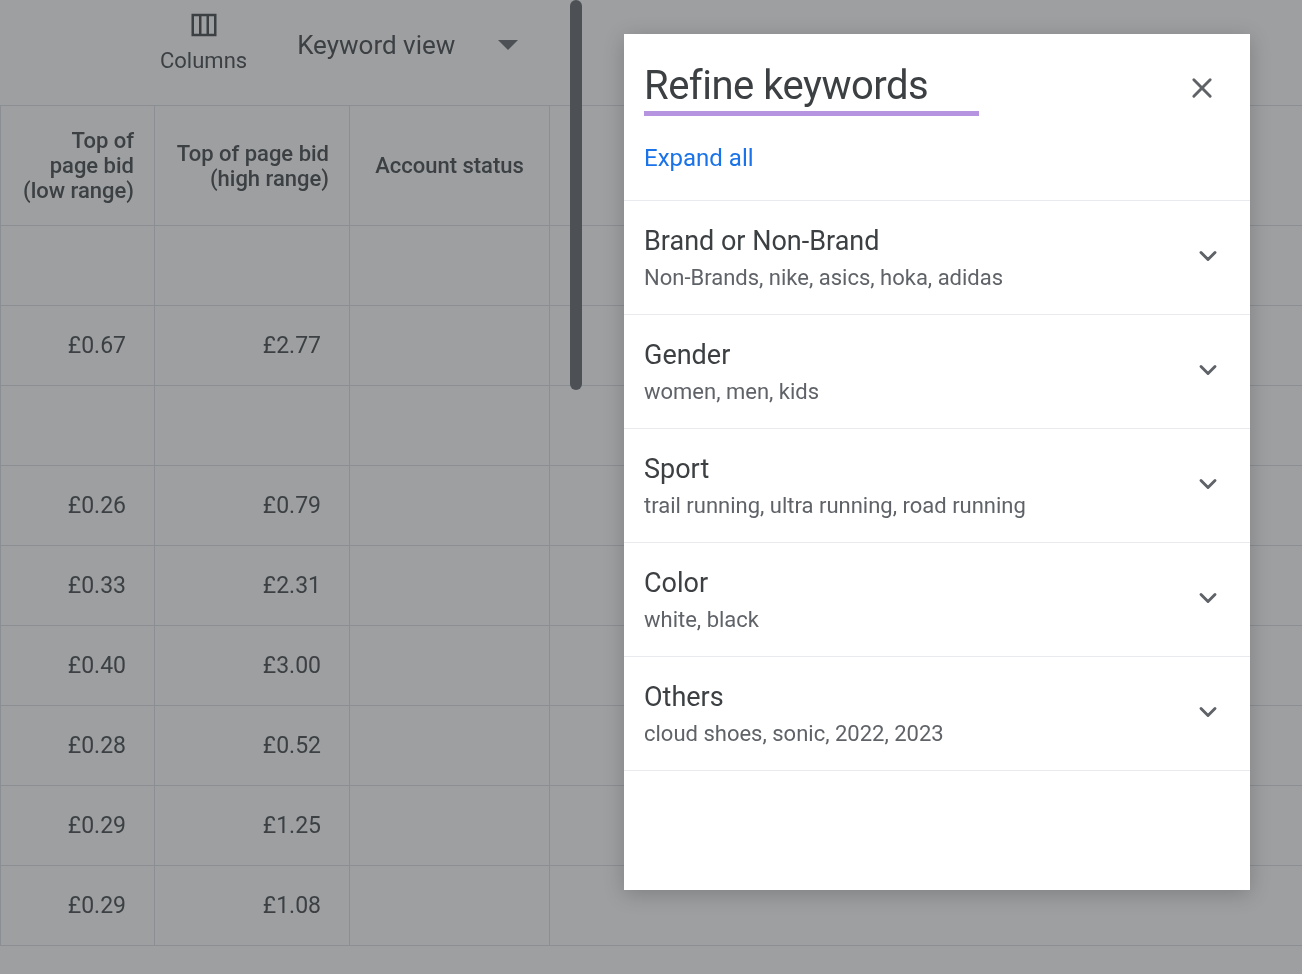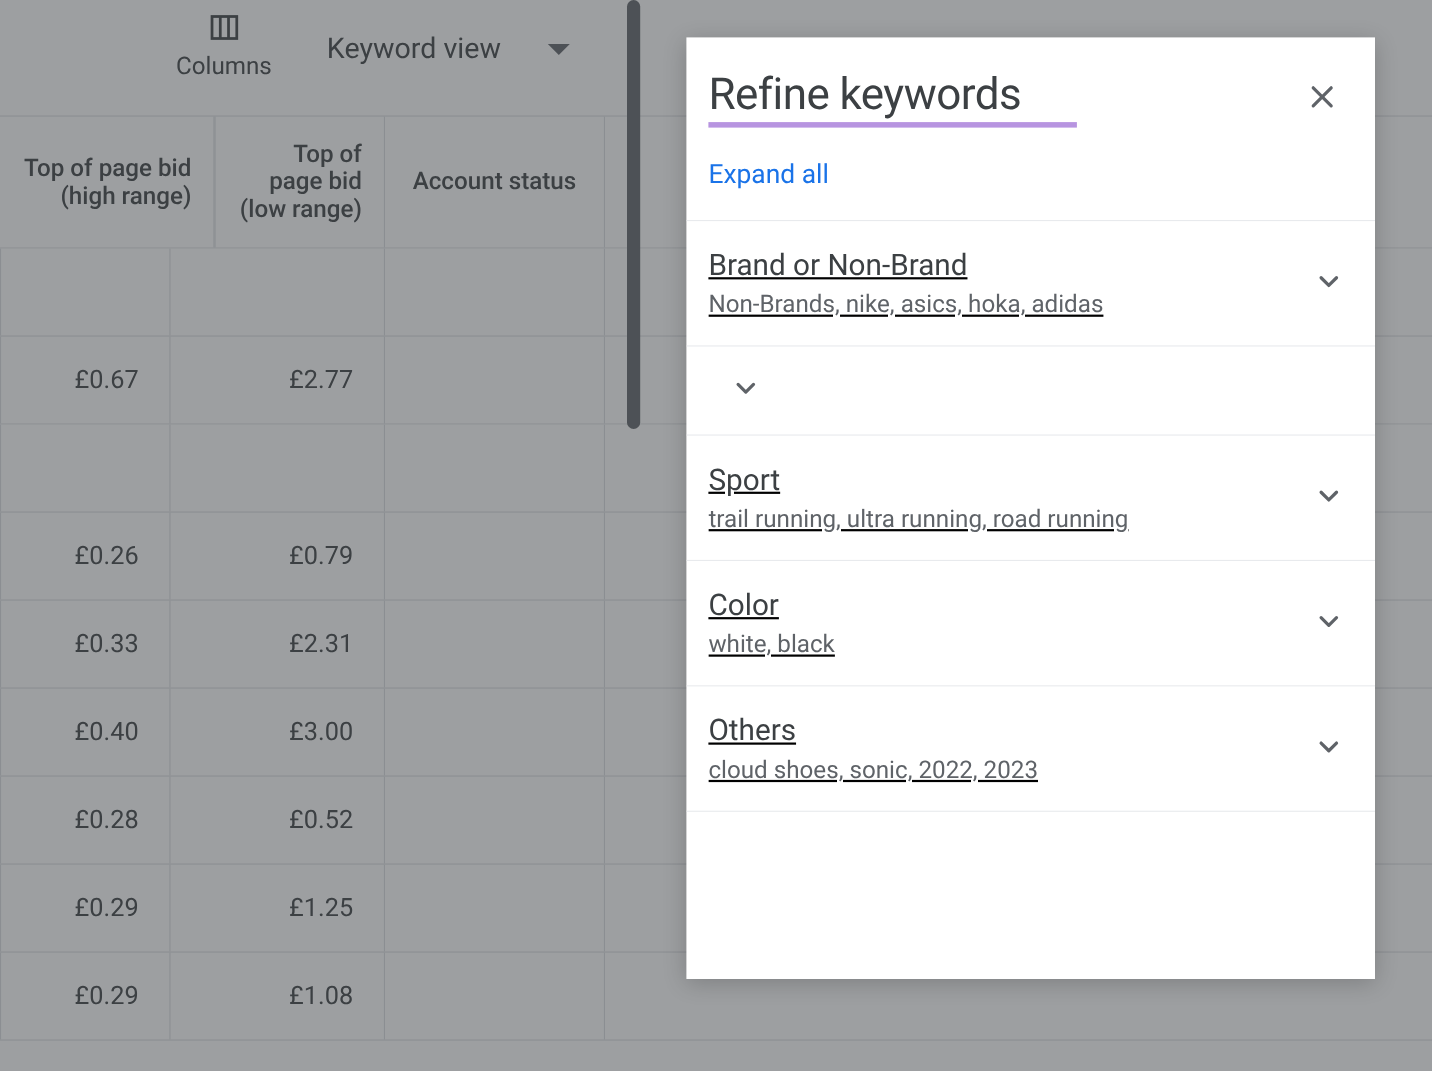--- a/index.html
+++ b/index.html
@@ -231,21 +231,20 @@
       border-bottom: 1px solid #e8eaed;
       display: flex;
       justify-content: space-between;
       align-items: center;
       cursor: pointer;
     }
     
     .filter-group-content {
       flex: 1;
       min-width: 0;
-      text-decoration: underline;
     }
     
     .filter-group-title {
       font-size: 27px;
       color: #3c4043;
       font-weight: 400;
       margin-bottom: 8px;
     }
     
     .filter-group-values {
@@ -279,22 +278,22 @@
     <div class="keyword-view">
       <span class="keyword-view-label">Keyword view</span>
       <div class="dropdown-arrow"></div>
     </div>
   </div>
 
   <div class="scrollbar-track"></div>
 
   <div class="table-container">
     <div class="table-header">
+      <div class="table-header-cell col-low">Top of page bid (low range)</div>
       <div class="table-header-cell col-high">Top of page bid (high range)</div>
-      <div class="table-header-cell col-low">Top of page bid (low range)</div>
       <div class="table-header-cell col-status">Account status</div>
     </div>
     <div id="table-body">
         <div class="table-row spacer">
           <div class="table-cell cell-low"></div>
           <div class="table-cell cell-high"></div>
           <div class="table-cell cell-status"></div>
         </div>
         <div class="table-row">
           <div class="table-cell cell-low">£0.67</div>
@@ -365,20 +364,24 @@
       <div class="filter-group">
         <div class="filter-group-content">
           <div class="filter-group-title">Brand or Non-Brand</div>
           <div class="filter-group-values">Non-Brands, nike, asics, hoka, adidas</div>
         </div>
         <div class="chevron"><svg width="28" height="28" viewBox="0 0 24 24" fill="none" stroke="currentColor" stroke-width="2.5" stroke-linecap="round" stroke-linejoin="round">
             <polyline points="6 9 12 15 18 9"></polyline>
           </svg></div>
       </div>
       <div class="filter-group">
+        <div class="filter-group-content">
+          <div class="filter-group-title">Gender</div>
+          <div class="filter-group-values">women, men, kids</div>
+        </div>
         <div class="chevron"><svg width="28" height="28" viewBox="0 0 24 24" fill="none" stroke="currentColor" stroke-width="2.5" stroke-linecap="round" stroke-linejoin="round">
             <polyline points="6 9 12 15 18 9"></polyline>
           </svg></div>
       </div>
       <div class="filter-group">
         <div class="filter-group-content">
           <div class="filter-group-title">Sport</div>
           <div class="filter-group-values">trail running, ultra running, road running</div>
         </div>
         <div class="chevron"><svg width="28" height="28" viewBox="0 0 24 24" fill="none" stroke="currentColor" stroke-width="2.5" stroke-linecap="round" stroke-linejoin="round">

